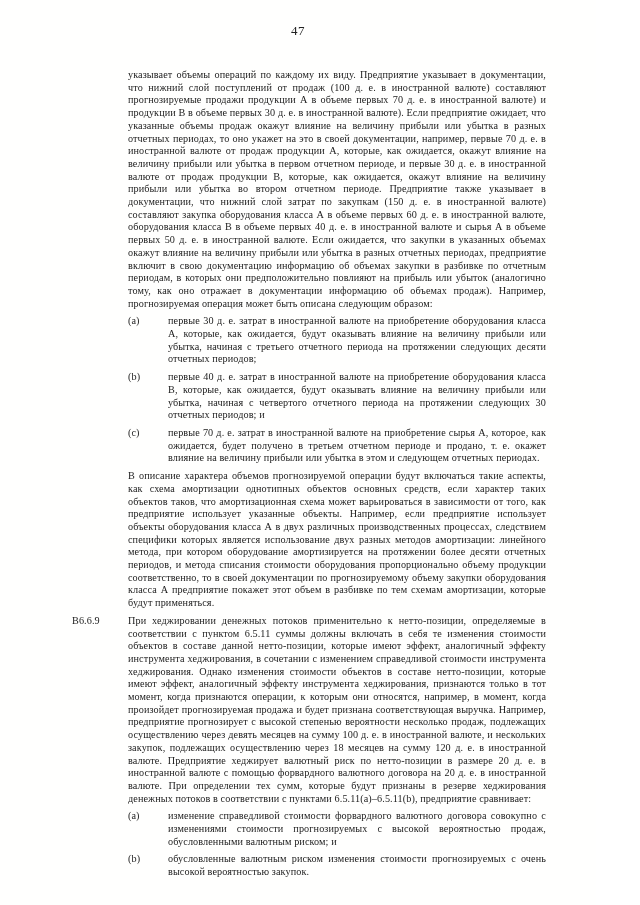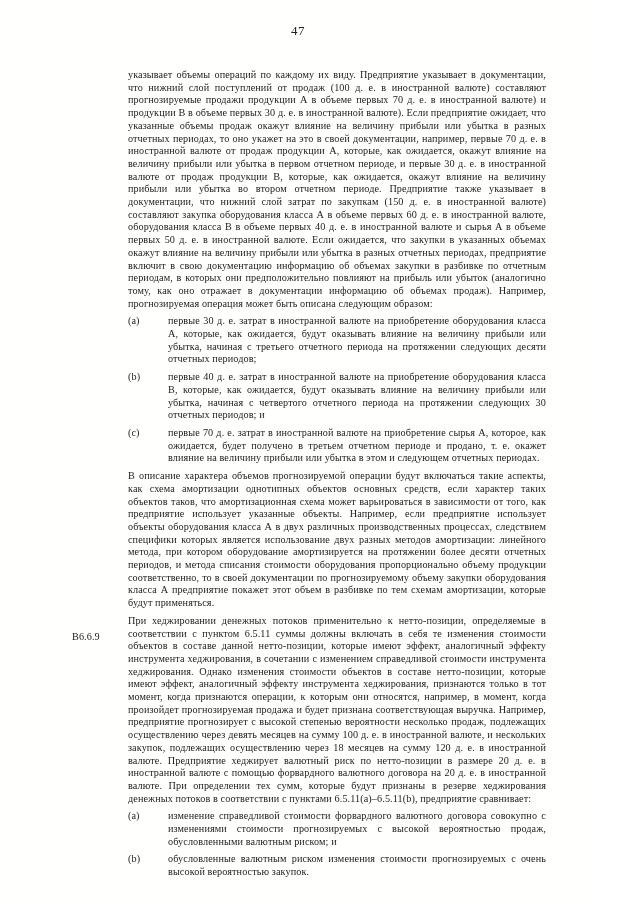--- a/index.html
+++ b/index.html
@@ -33,21 +33,21 @@
     text-align: justify;
     letter-spacing: 0.1px;
   }
   .para {
     position: relative;
     margin: 0 0 5px 0;
   }
   .para-label {
     position: absolute;
     left: -56px;
-    top: 16px;
+    top: 0;
     white-space: nowrap;
     text-align: left;
   }
   .list-item {
     display: flex;
     margin: 0 0 5px 0;
   }
   .list-label {
     flex: 0 0 40px;
     text-align: left;

